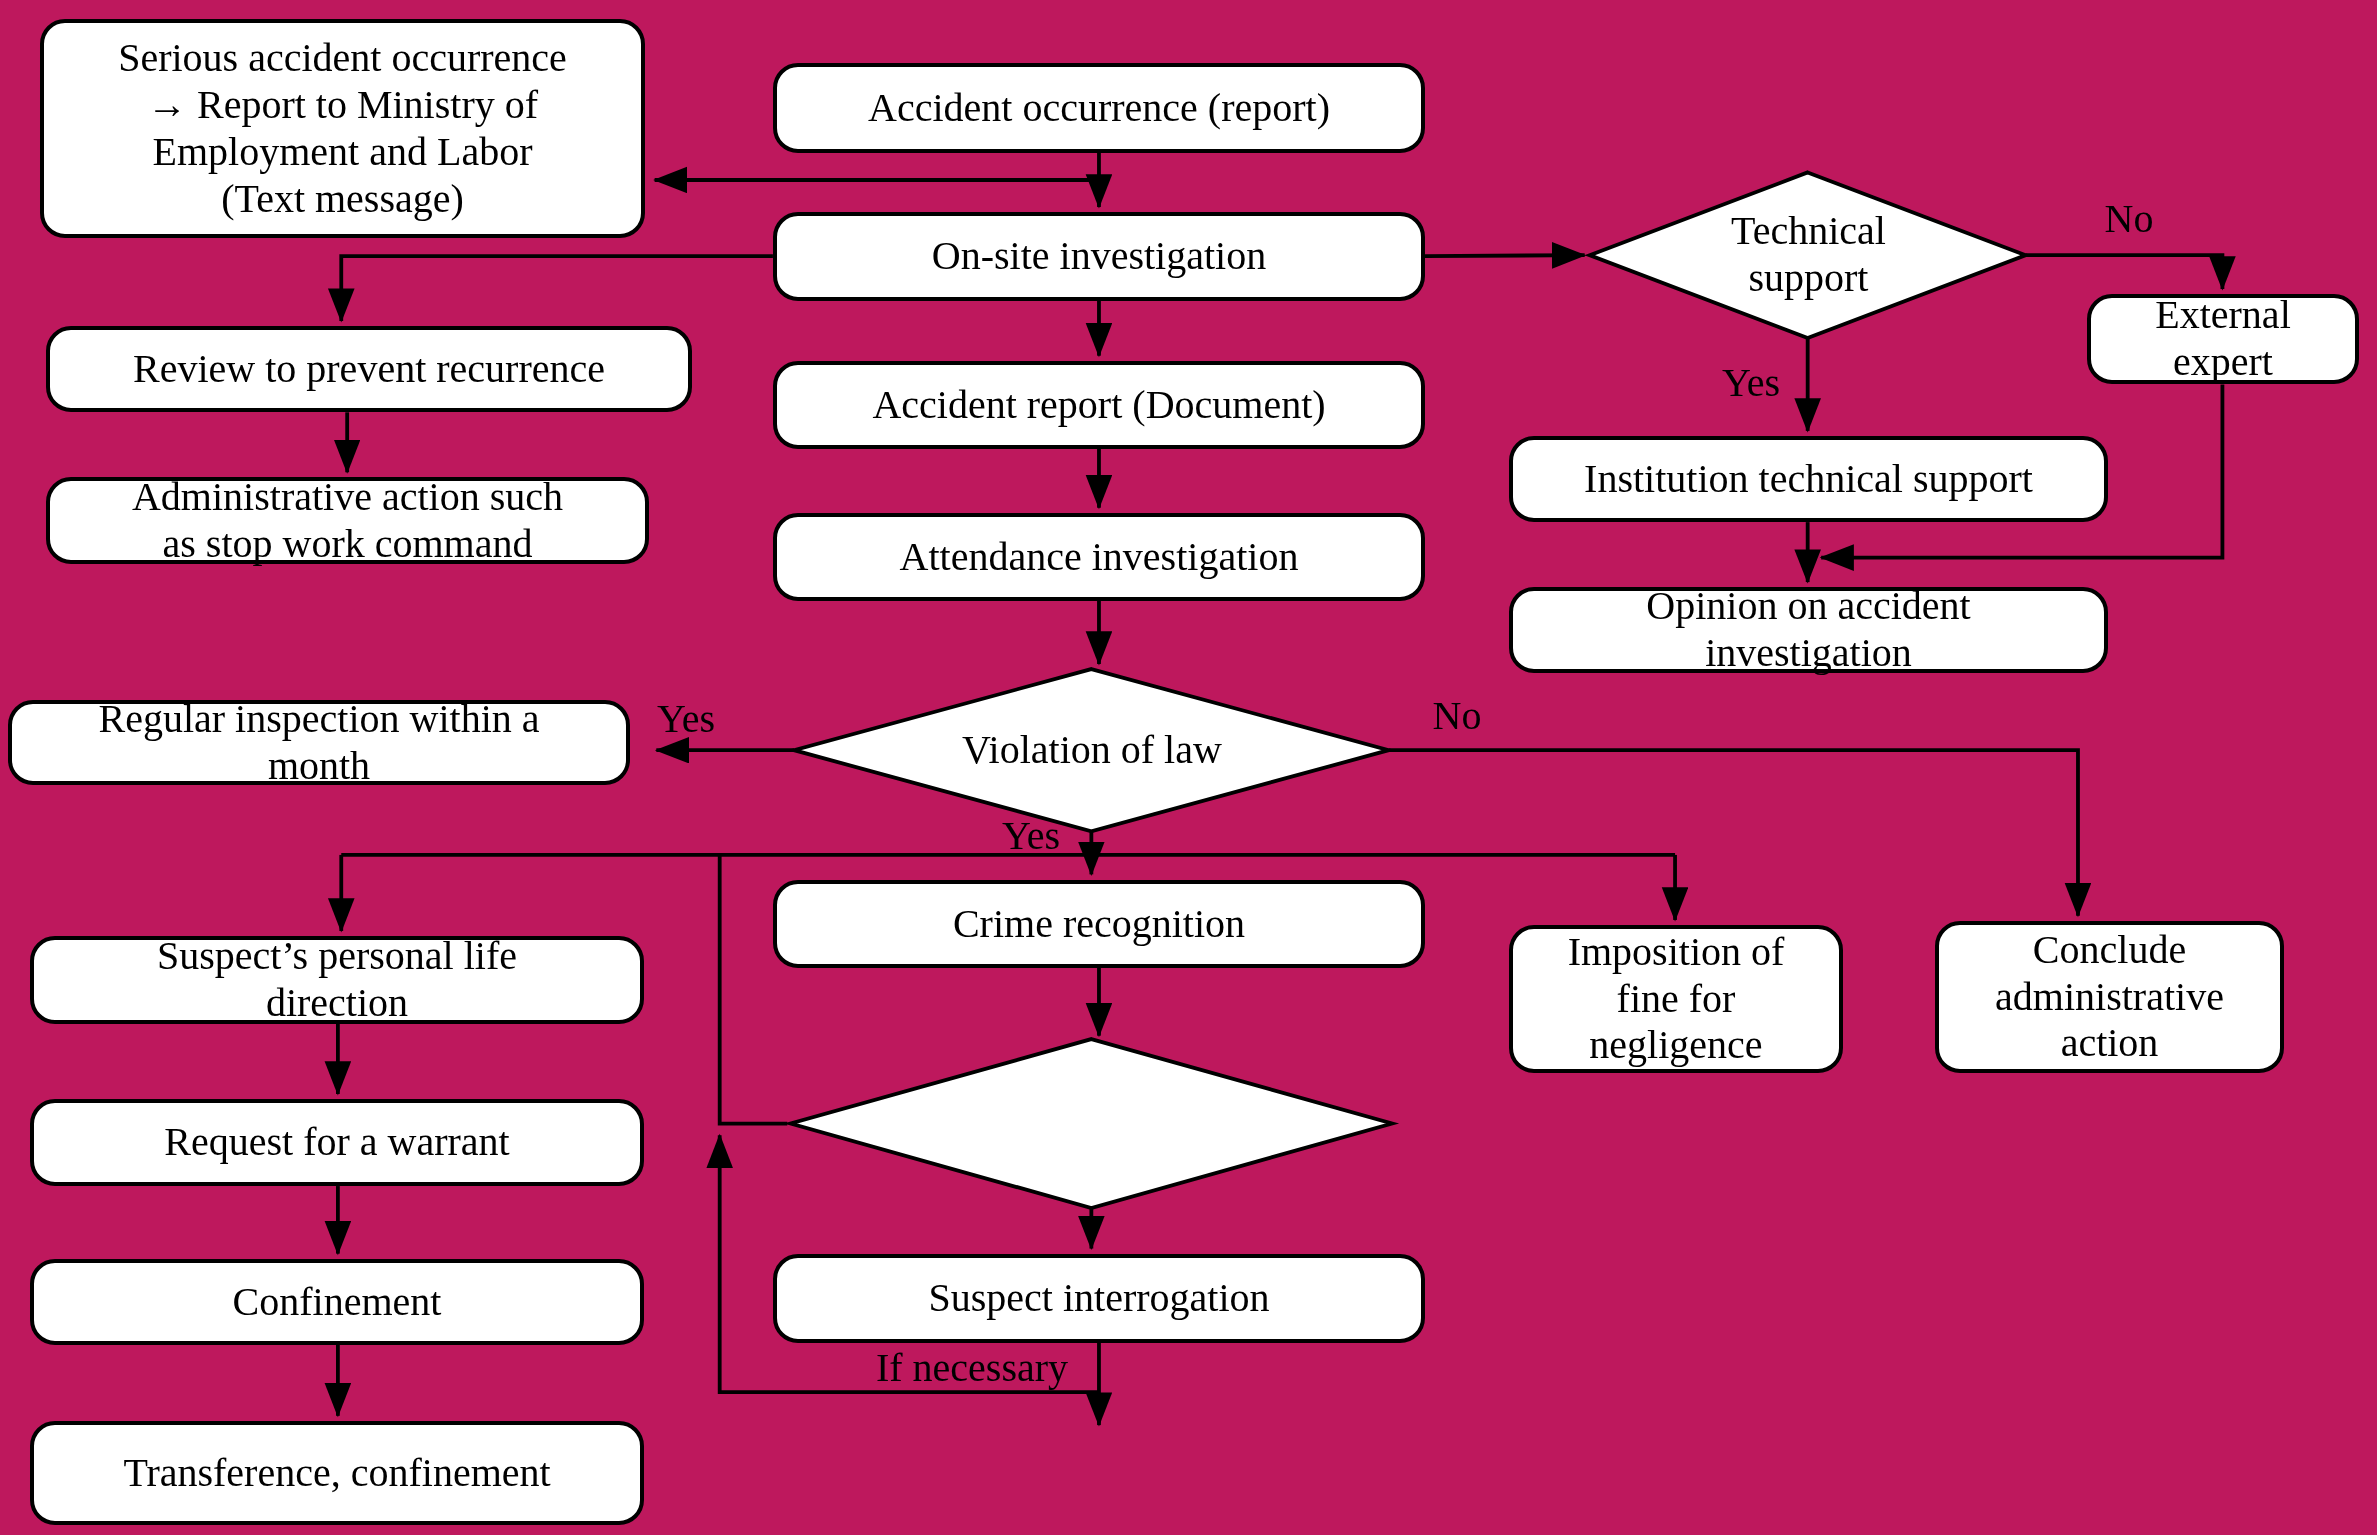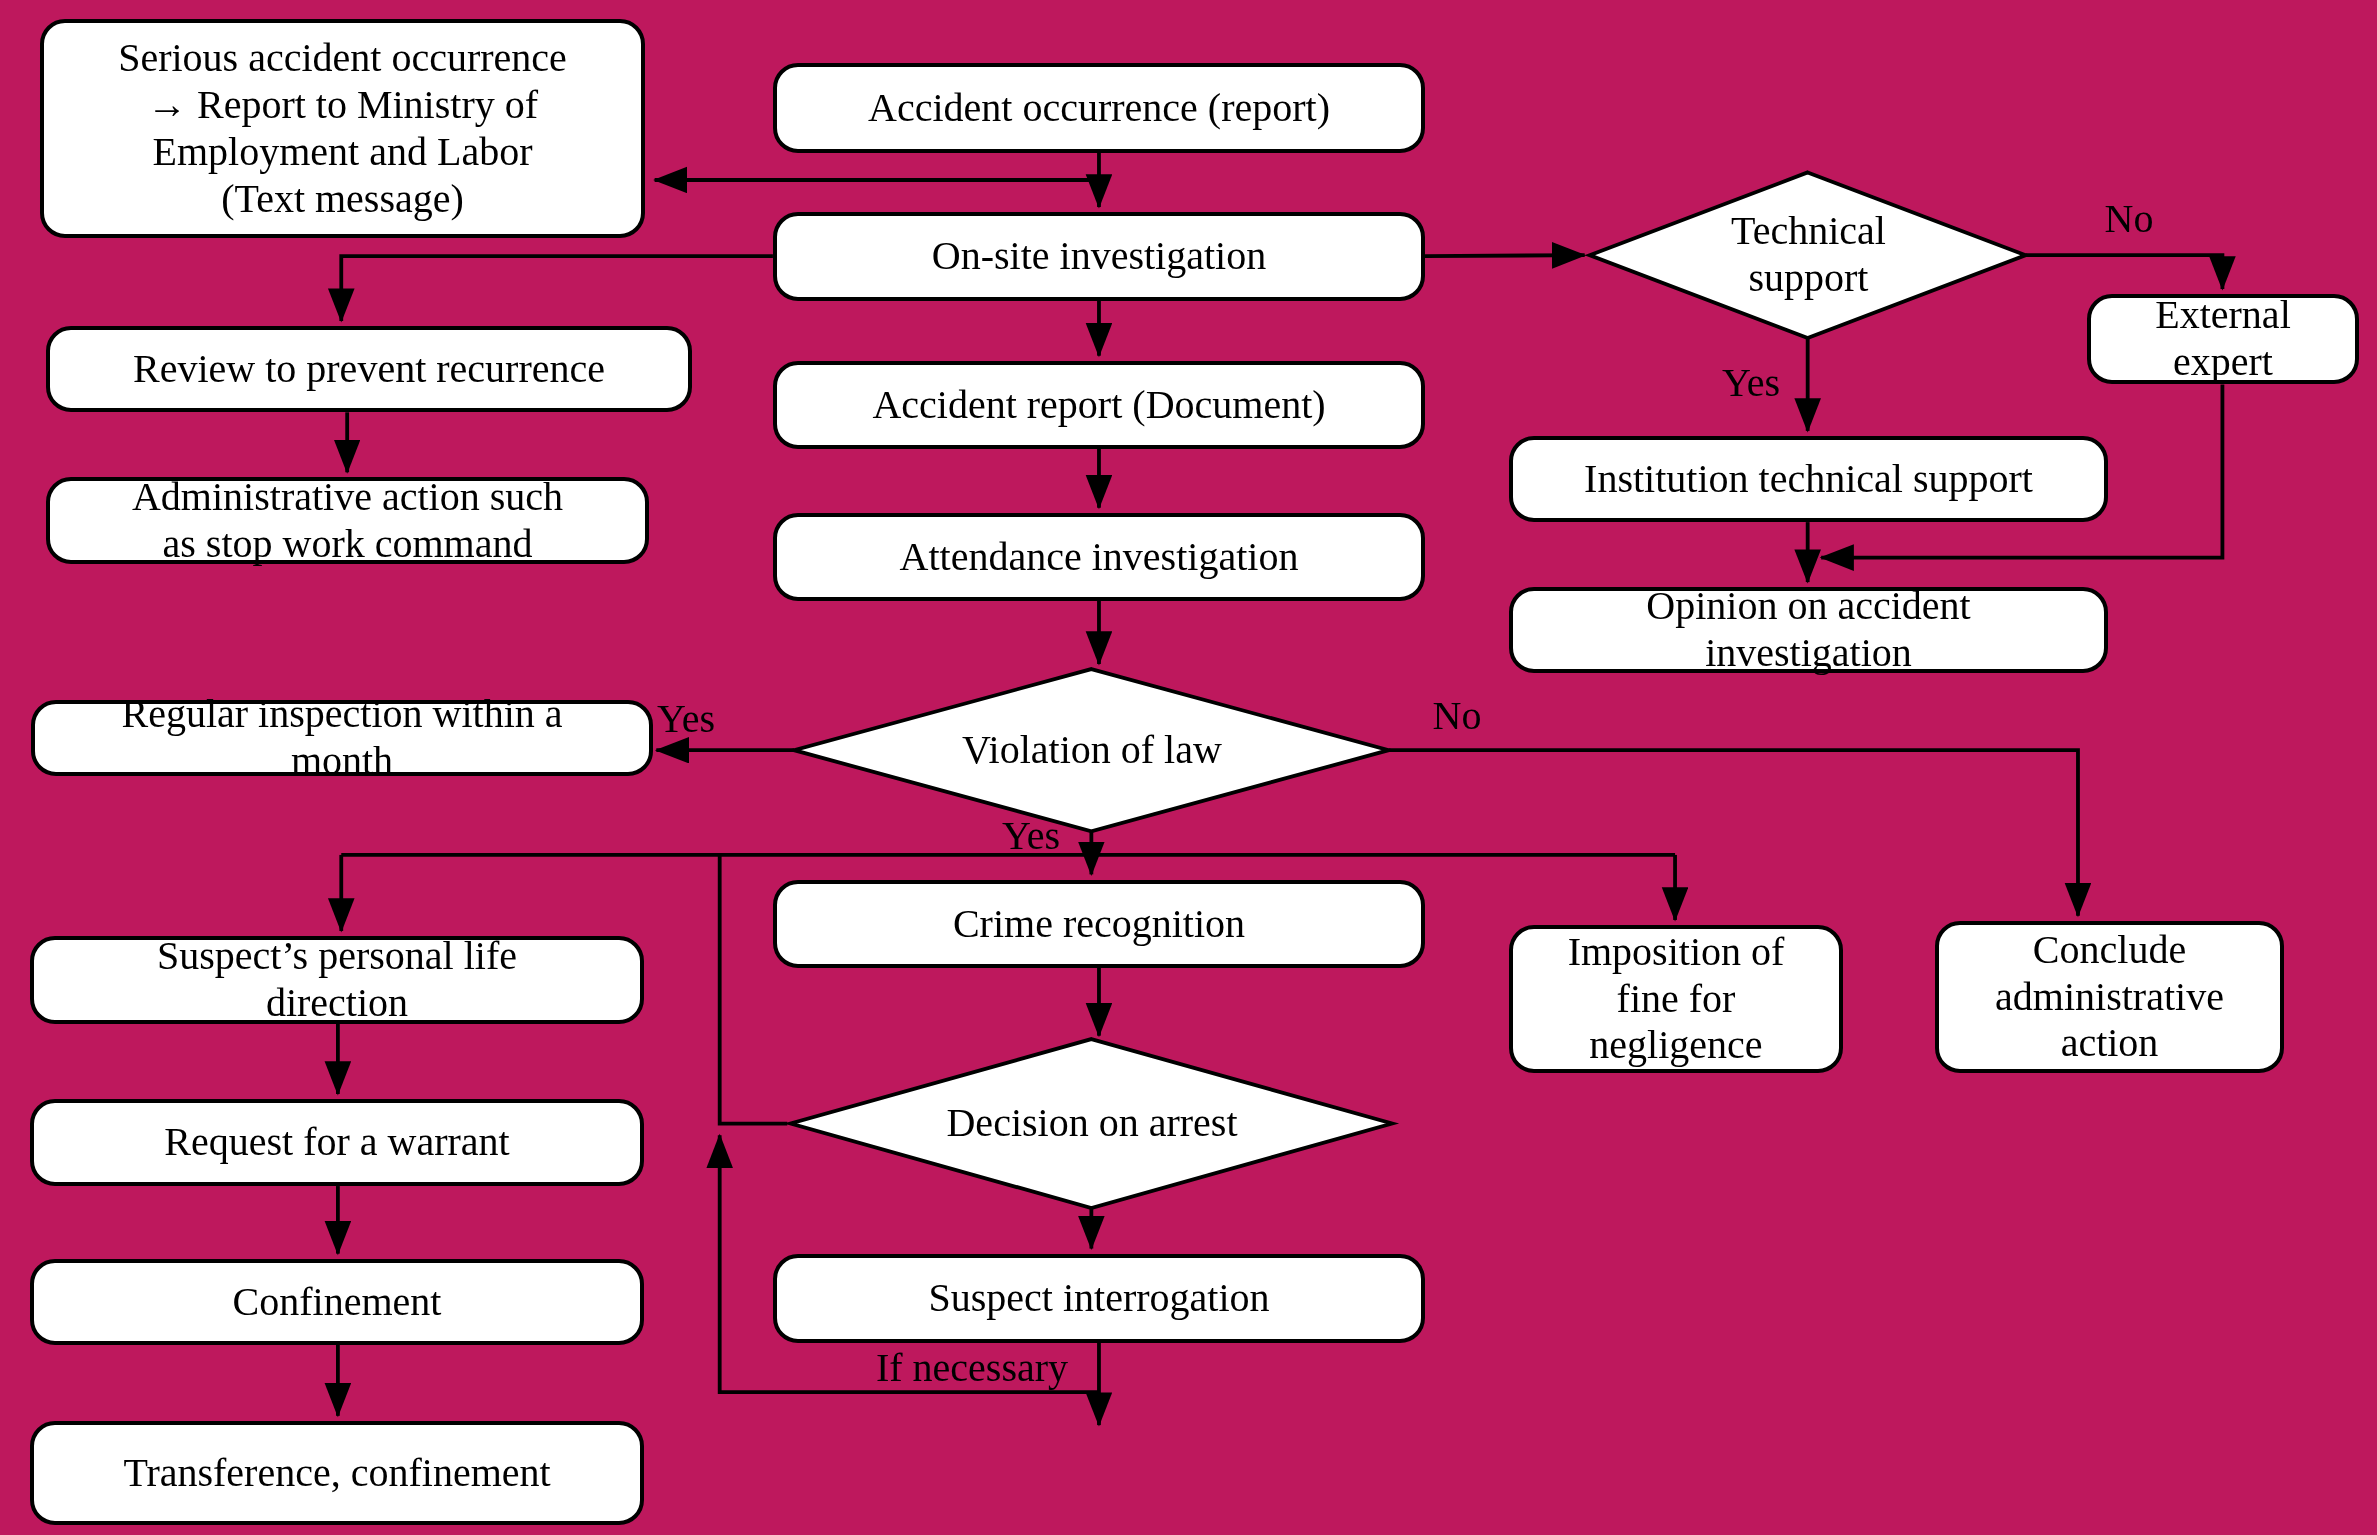--- a/index.html
+++ b/index.html
@@ -78,40 +78,39 @@
   <div class="node" style="left:46px;top:326px;width:646px;height:86px;">Review to prevent recurrence</div>
   <div class="node" style="left:46px;top:477px;width:603px;height:87px;">Administrative action such
 as stop work command</div>
   <div class="node" style="left:773px;top:361px;width:652px;height:88px;">Accident report (Document)</div>
   <div class="node" style="left:773px;top:513px;width:652px;height:88px;">Attendance investigation</div>
   <div class="node" style="left:2087px;top:294px;width:272px;height:90px;">External
 expert</div>
   <div class="node" style="left:1509px;top:436px;width:599px;height:86px;">Institution technical support</div>
   <div class="node" style="left:1509px;top:587px;width:599px;height:86px;">Opinion on accident
 investigation</div>
-  <div class="node" style="left:31px;top:700px;width:622px;height:76px;">Regular inspection within a
+  <div class="node" style="left:8px;top:700px;width:622px;height:85px;">Regular inspection within a
 month</div>
   <div class="node" style="left:773px;top:880px;width:652px;height:88px;">Crime recognition</div>
   <div class="node" style="left:1509px;top:925px;width:334px;height:148px;">Imposition of
 fine for
 negligence</div>
   <div class="node" style="left:1903px;top:921px;width:349px;height:152px;margin-left:32px;">Conclude
 administrative
 action</div>
   <div class="node" style="left:30px;top:936px;width:614px;height:88px;">Suspect’s personal life
 direction</div>
   <div class="node" style="left:30px;top:1099px;width:614px;height:87px;">Request for a warrant</div>
   <div class="node" style="left:30px;top:1259px;width:614px;height:86px;">Confinement</div>
   <div class="node" style="left:30px;top:1421px;width:614px;height:104px;">Transference, confinement</div>
   <div class="node" style="left:773px;top:1254px;width:652px;height:89px;">Suspect interrogation</div>
 
   <div class="dlabel" style="left:1648px;top:196px;width:321px;height:118px;">Technical
 support</div>
   <div class="dlabel" style="left:923px;top:725px;width:338px;height:51px;">Violation of law</div>
-  <div class="dlabel" style="left:906px;top:1098px;width:372px;height:51px;">Decision on arrest</div>
 
   <div class="elabel" style="left:2129px;top:218px;">No</div>
   <div class="elabel" style="left:1751px;top:382px;">Yes</div>
   <div class="elabel" style="left:686px;top:718px;">Yes</div>
   <div class="elabel" style="left:1457px;top:715px;">No</div>
   <div class="elabel" style="left:1031px;top:835px;">Yes</div>
   <div class="elabel" style="left:972px;top:1367px;">If necessary</div>
 
 </div>
 

